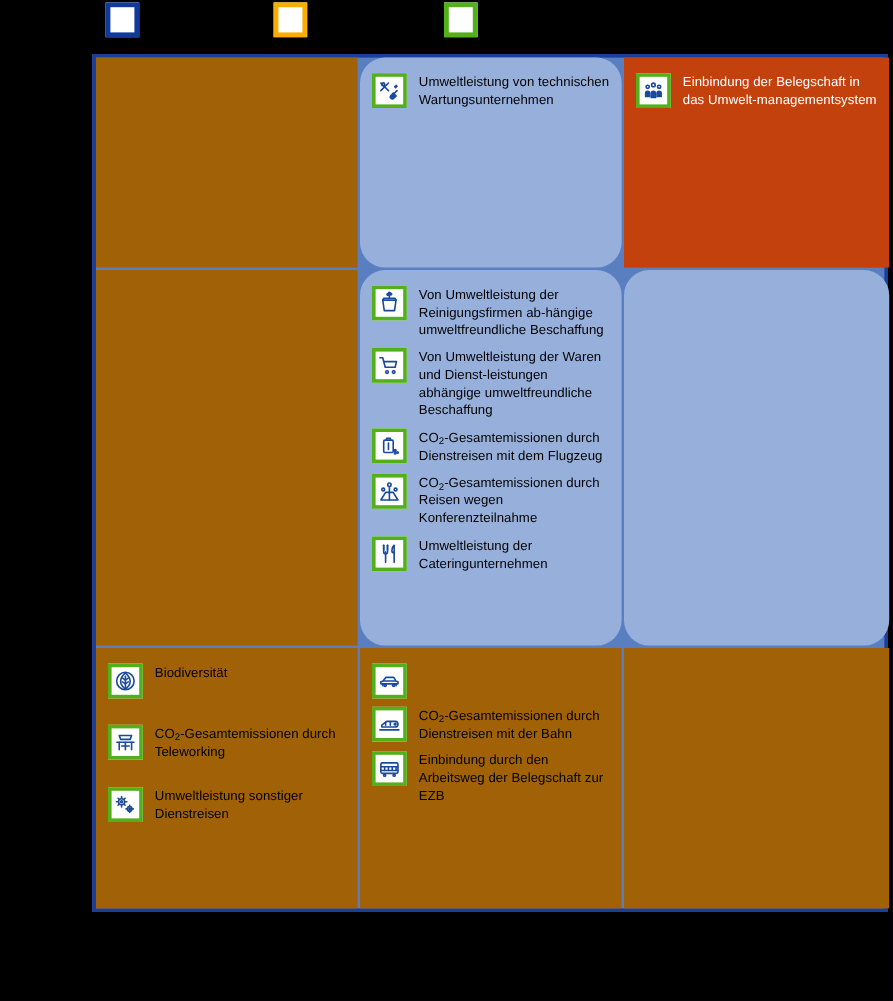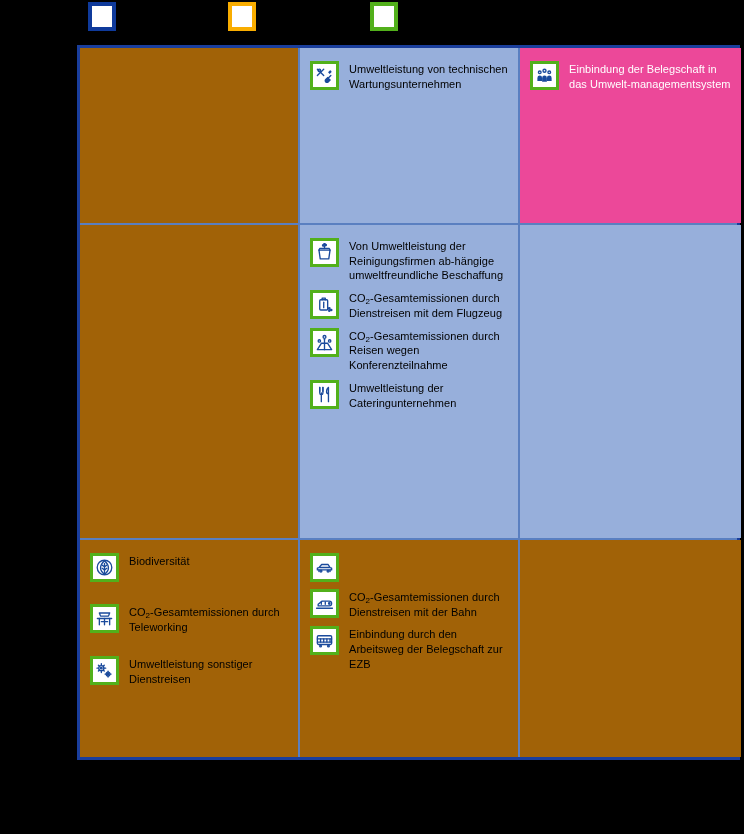--- a/index.html
+++ b/index.html
@@ -27,22 +27,22 @@
     background:#5a7fc0;
     gap:2px;
   }
   .cell{
     box-sizing:border-box;
     overflow:hidden;
     padding:13px 10px 6px 10px;
     position:relative;
   }
   .c-light{background:#a16207;}
-  .c-mid{background:#97afdb;}
-  .c-dark{background:#ec4899;}
+  .c-mid{background:#97afdb;border-radius:21px;}
+  .c-dark{background:#c2410c;}
   .cell.empty{padding:0;}
 
   
   .item{display:flex;align-items:flex-start;margin-bottom:7px;}
   .item:last-child{margin-bottom:0;}
   .item.sp{margin-bottom:22px;}
 
   .icon{
     flex:0 0 auto;width:29px;height:29px;
     background:#ffffff;
@@ -115,20 +115,31 @@
             <circle cx="10.5" cy="3" r="1"></circle>
             <circle cx="13.5" cy="2.6" r="0.9"></circle>
             <circle cx="12" cy="1.4" r="0.8"></circle>
           </svg>
         </span>
         <span class="label">Von Umweltleistung der Reinigungsfirmen ab-hängige umweltfreundliche Beschaffung</span>
       </div>
       <div class="item">
         <span class="icon">
           <svg width="19" height="19" viewBox="0 0 24 24" fill="none" stroke="#1a4a9c" stroke-width="1.7" stroke-linecap="round" stroke-linejoin="round">
+            <path d="M2 4h3l2.6 10h10"></path>
+            <path d="M6.5 8h13l-1.5 6"></path>
+            <circle cx="9.5" cy="19" r="1.4"></circle>
+            <circle cx="16.5" cy="19" r="1.4"></circle>
+          </svg>
+        </span>
+        <span class="label">Von Umweltleistung der Waren und Dienst-leistungen abhängige umweltfreundliche Beschaffung</span>
+      </div>
+      <div class="item">
+        <span class="icon">
+          <svg width="19" height="19" viewBox="0 0 24 24" fill="none" stroke="#1a4a9c" stroke-width="1.7" stroke-linecap="round" stroke-linejoin="round">
             <rect x="6" y="6" width="10" height="13" rx="1.2"></rect>
             <path d="M9 6V4h4v2"></path>
             <path d="M11 9v7"></path>
             <circle cx="18" cy="17" r="1"></circle>
             <circle cx="20.5" cy="19" r="0.8"></circle>
             <circle cx="18" cy="20" r="0.7"></circle>
           </svg>
         </span>
         <span class="label">CO<sub>2</sub>-Gesamtemissionen durch Dienstreisen mit dem Flugzeug</span>
       </div>

